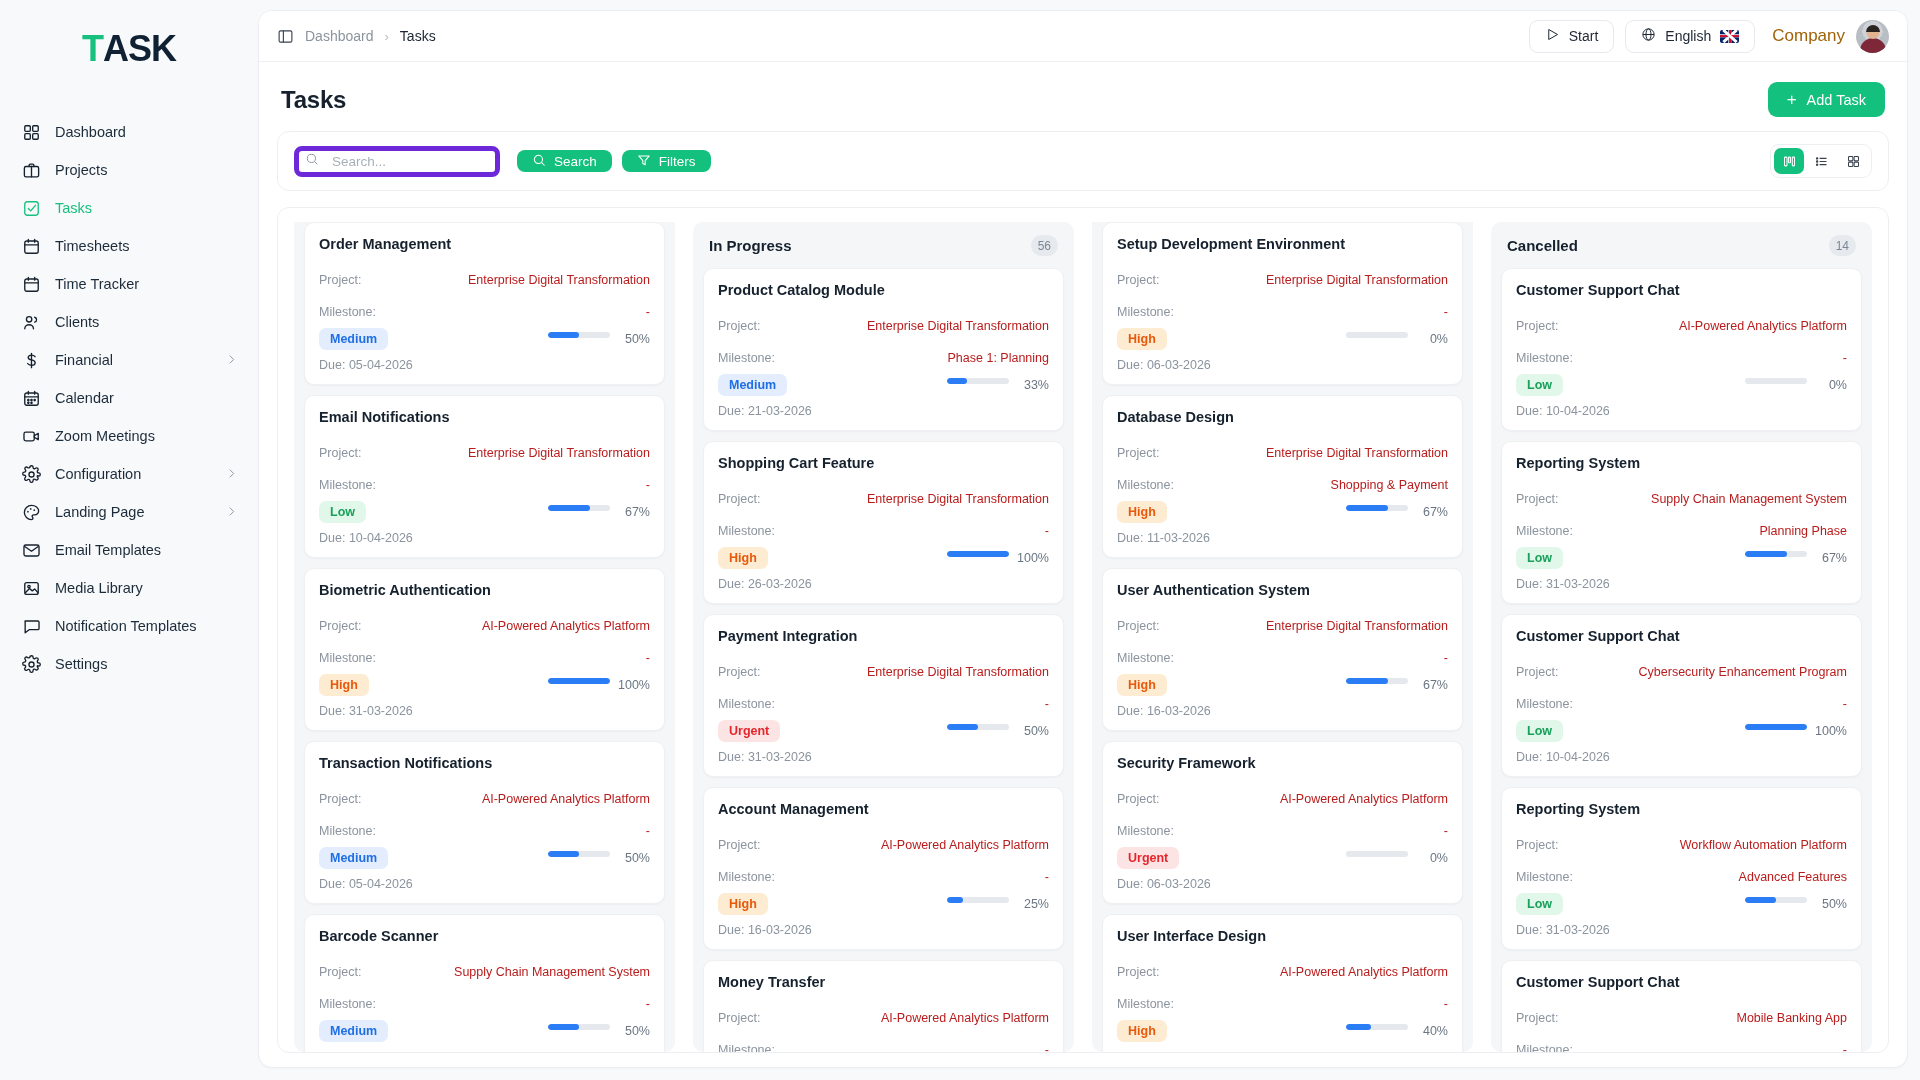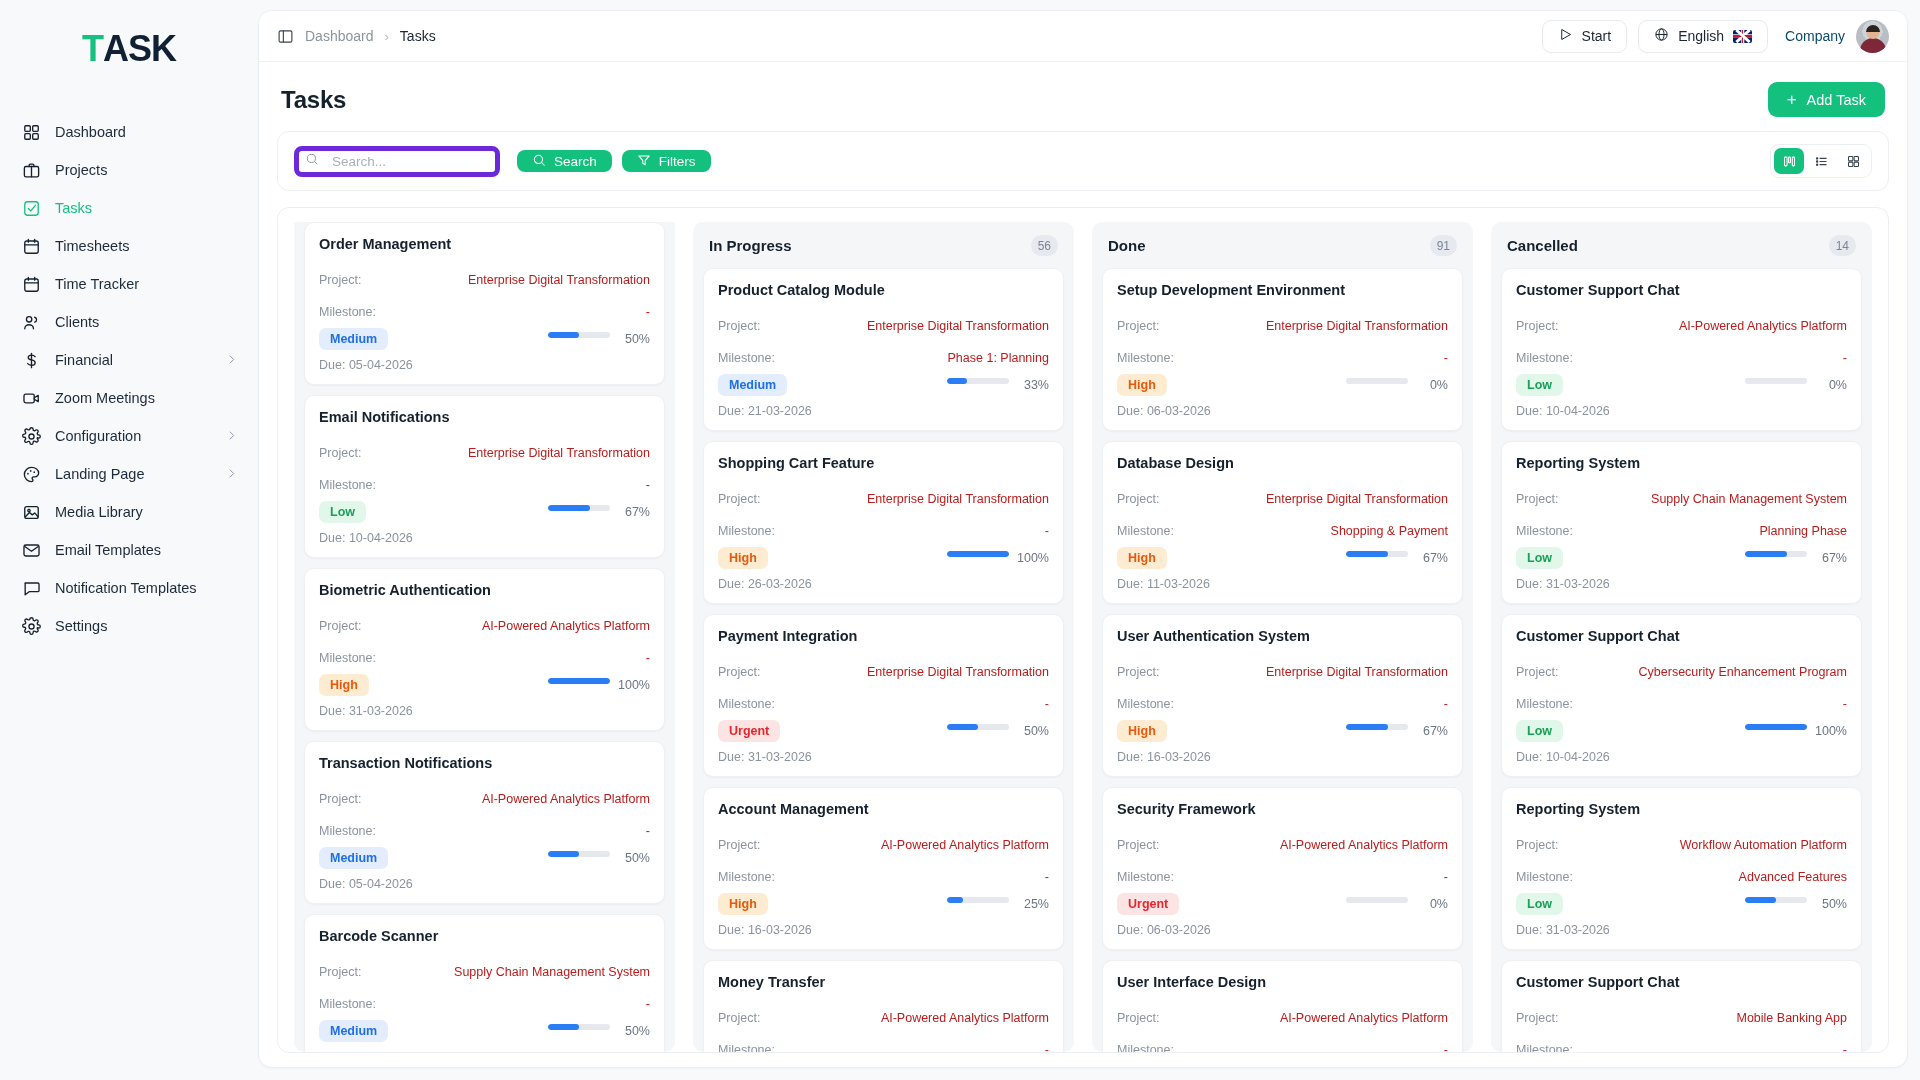--- a/index.html
+++ b/index.html
@@ -82,21 +82,21 @@
   }
   .flag::before { transform: translateX(-50%) rotate(48deg); }
   .flag::after  { transform: translateX(-50%) rotate(-48deg); }
   .flag i { position: absolute; inset: 0; }
   .flag i::before { content:""; position:absolute; left:0; right:0; top:50%; height:3.4px; transform: translateY(-50%); background:#fff; }
   .flag i::after  { content:""; position:absolute; top:0; bottom:0; left:50%; width:3.4px; transform: translateX(-50%); background:#fff; }
   .flag b { position: absolute; inset: 0; }
   .flag b::before { content:""; position:absolute; left:0; right:0; top:50%; height:1.9px; transform: translateY(-50%); background:#C8102E; }
   .flag b::after  { content:""; position:absolute; top:0; bottom:0; left:50%; width:1.9px; transform: translateX(-50%); background:#C8102E; }
   .company { display: flex; align-items: center; gap: 11px; cursor: pointer; margin-left: 6px; padding-right: 4px;}
-  .company-name { font-size: 14px; color: #0c4a6e; }
+  .company-name { font-size: 17px; color: #a16207; }
   .avatar {
     width: 33px; height: 33px; border-radius: 50%;
     background: radial-gradient(circle at 50% 34%, #cfd3d8 0 37%, #b9bec5 37% 100%);
     position: relative; overflow: hidden; flex: 0 0 33px;
   }
   .avatar .head { position: absolute; width: 13px; height: 13px; border-radius: 50%; background: #e2b48f; left: 50%; top: 6px; transform: translateX(-50%); }
   .avatar .hair { position: absolute; width: 14px; height: 7px; border-radius: 7px 7px 0 0; background: #2a2420; left: 50%; top: 5px; transform: translateX(-50%); }
   .avatar .body { position: absolute; width: 26px; height: 16px; border-radius: 13px 13px 0 0; background: #7e2738; left: 50%; bottom: -1px; transform: translateX(-50%); }
 
   
@@ -278,20 +278,36 @@
             </svg>
           </span>
           <span class="label">Financial</span>
           <span class="caret"><svg viewBox="0 0 24 24">
               <polyline points="9,5 16,12 9,19"></polyline>
             </svg></span>
         </div>
         <div class="nav-item">
           <span class="ico">
             <svg viewBox="0 0 24 24">
+              <rect x="3.5" y="5" width="17" height="15.5" rx="2.5"></rect>
+              <line x1="3.5" y1="10" x2="20.5" y2="10"></line>
+              <line x1="8" y1="3" x2="8" y2="6.5"></line>
+              <line x1="16" y1="3" x2="16" y2="6.5"></line>
+              <circle cx="8" cy="14" r=".8" fill="currentColor"></circle>
+              <circle cx="12" cy="14" r=".8" fill="currentColor"></circle>
+              <circle cx="16" cy="14" r=".8" fill="currentColor"></circle>
+              <circle cx="8" cy="17.5" r=".8" fill="currentColor"></circle>
+              <circle cx="12" cy="17.5" r=".8" fill="currentColor"></circle>
+            </svg>
+          </span>
+          <span class="label">Calendar</span>
+        </div>
+        <div class="nav-item">
+          <span class="ico">
+            <svg viewBox="0 0 24 24">
               <rect x="2.5" y="6.5" width="13" height="11" rx="2.2"></rect>
               <path d="M15.5 11l5-3v8l-5-3z"></path>
             </svg>
           </span>
           <span class="label">Zoom Meetings</span>
         </div>
         <div class="nav-item">
           <span class="ico">
             <svg viewBox="0 0 24 24">
               <circle cx="12" cy="12" r="3.2"></circle>
@@ -313,35 +329,35 @@
             </svg>
           </span>
           <span class="label">Landing Page</span>
           <span class="caret"><svg viewBox="0 0 24 24">
               <polyline points="9,5 16,12 9,19"></polyline>
             </svg></span>
         </div>
         <div class="nav-item">
           <span class="ico">
             <svg viewBox="0 0 24 24">
+              <rect x="2.5" y="5" width="19" height="14" rx="2.2"></rect>
+              <polyline points="3.5,7 12,13 20.5,7"></polyline>
+            </svg>
+          </span>
+          <span class="label">Email Templates</span>
+        </div>
+        <div class="nav-item">
+          <span class="ico">
+            <svg viewBox="0 0 24 24">
               <rect x="3.5" y="4.5" width="17" height="15" rx="2.4"></rect>
               <circle cx="8.8" cy="9.5" r="1.5"></circle>
               <polyline points="4.5,17 9.5,12 13,15 16,12.5 20,17"></polyline>
             </svg>
           </span>
           <span class="label">Media Library</span>
-        </div>
-        <div class="nav-item">
-          <span class="ico">
-            <svg viewBox="0 0 24 24">
-              <rect x="2.5" y="5" width="19" height="14" rx="2.2"></rect>
-              <polyline points="3.5,7 12,13 20.5,7"></polyline>
-            </svg>
-          </span>
-          <span class="label">Email Templates</span>
         </div>
         <div class="nav-item">
           <span class="ico">
             <svg viewBox="0 0 24 24">
               <path d="M4 5h16a1.5 1.5 0 0 1 1.5 1.5v8A1.5 1.5 0 0 1 20 16H9l-5 4V6.5A1.5 1.5 0 0 1 4 5z"></path>
             </svg>
           </span>
           <span class="label">Notification Templates</span>
         </div>
         <div class="nav-item">
@@ -678,24 +694,20 @@
                       <span class="bar">
                         <span style="width:40%"></span>
                       </span>
                       <span class="pct">40%</span>
                     </span>
                   </div>
                 </div>
               </div>
             </div>
             <div class="column">
-              <div class="col-head">
-                <span class="col-title">Done</span>
-                <span class="col-count">91</span>
-              </div>
               <div class="col-body">
                 <div class="card">
                   <div class="card-title">Setup Development Environment</div>
                   <div class="meta">
                     <span class="meta-k">Project:</span>
                     <span class="meta-v">Enterprise Digital Transformation</span>
                   </div>
                   <div class="meta">
                     <span class="meta-k">Milestone:</span>
                     <span class="meta-v">-</span>

